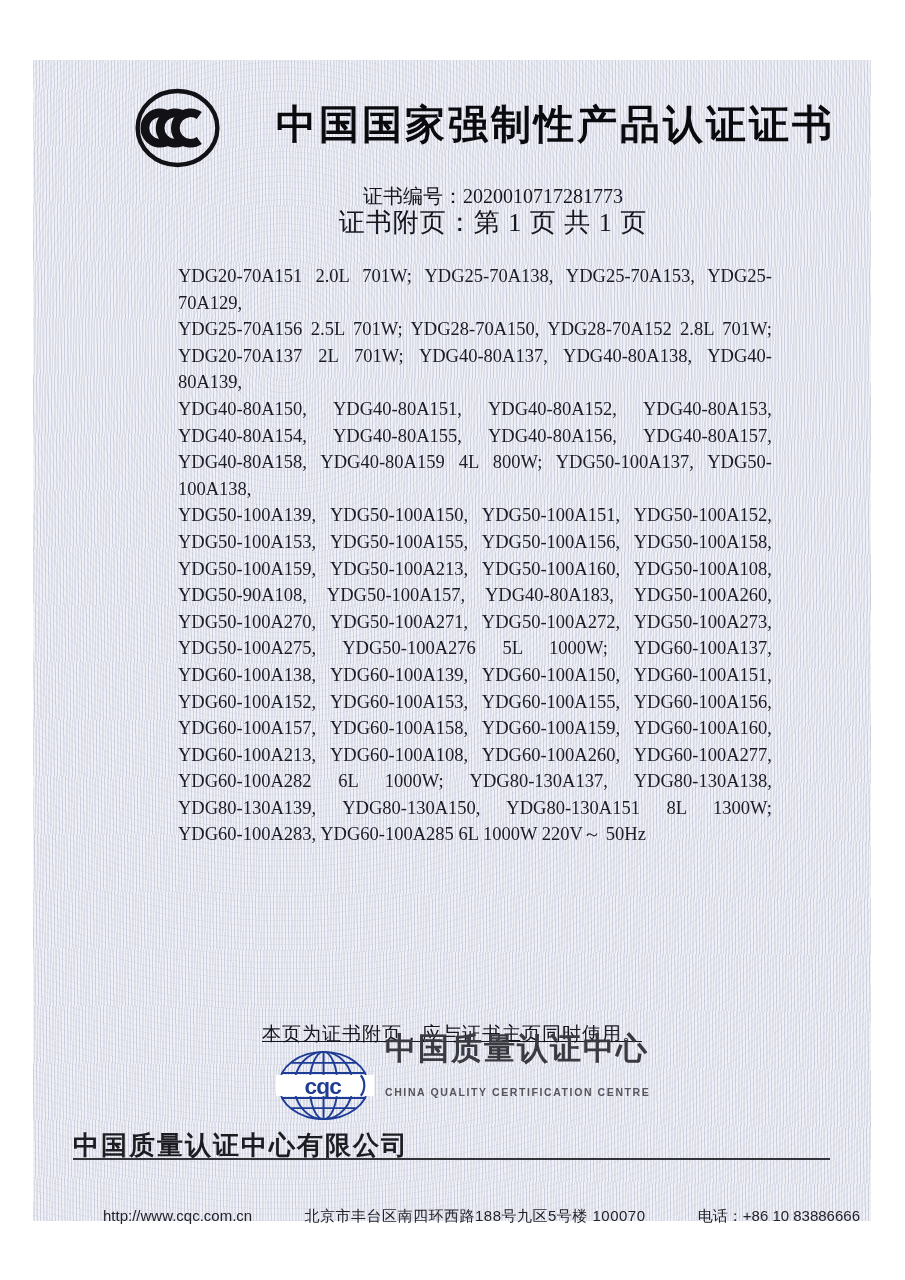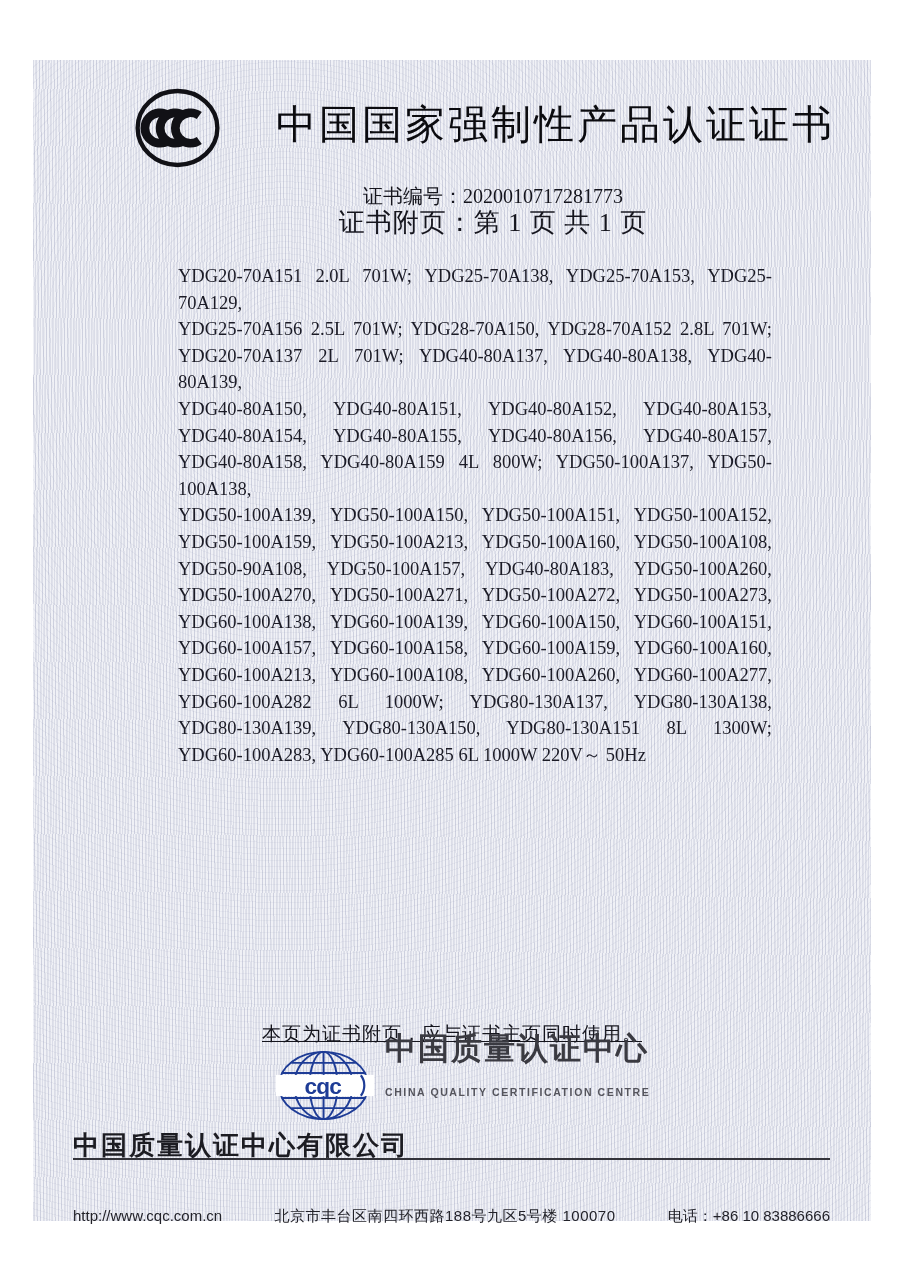--- a/index.html
+++ b/index.html
@@ -7,21 +7,21 @@
        font-family:"Liberation Sans",sans-serif;}
   .page{
     position:absolute;left:33px;top:60px;width:838px;height:1161px;
     background-color:#f0f1f6;
     background-image:
       repeating-linear-gradient(91deg, rgba(140,146,178,.22) 0 1px, rgba(255,255,255,0) 1px 3px),
       repeating-linear-gradient(88.5deg, rgba(140,146,178,.16) 0 1px, rgba(255,255,255,0) 1px 3.6px),
       repeating-radial-gradient(circle at 30% 25%, rgba(150,155,185,.10) 0 1px, rgba(255,255,255,0) 1px 6px);
   }
   .ccc-logo{position:absolute;left:101px;top:27px;width:87px;height:82px;}
-  .title{position:absolute;left:243px;top:44px;font-size:40px;font-weight:400;
+  .title{position:absolute;left:243px;top:44px;font-size:40px;font-weight:700;
          letter-spacing:3px;color:#0b0b0f;line-height:1;white-space:nowrap;}
   .certrow{position:absolute;left:0;width:100%;text-align:center;
            font-family:"Liberation Serif",serif;color:#15151d;white-space:nowrap;padding-left:41px;}
   .cert-no{top:123px;font-size:20px;}
   .cert-page{top:145px;font-size:26px;letter-spacing:1px;}
   .models{position:absolute;left:103px;top:203px;width:636px;
           font-family:"Liberation Serif",serif;font-size:18.5px;line-height:26.6px;
           color:#1b1b26;}
   .bline{text-align:justify;text-align-last:justify;white-space:normal;margin-left:42px;}
   .bline.last{text-align-last:left;}
@@ -30,21 +30,21 @@
         letter-spacing:1px;white-space:nowrap;text-decoration:underline;}
   .cqc-globe{position:absolute;left:243px;top:987px;width:98px;height:77px;}
   .cqc-text{position:absolute;left:352px;top:972px;}
   .cqc-cn{font-size:31px;font-weight:700;color:#3a3a41;letter-spacing:2px;line-height:1.1;white-space:nowrap;}
   .cqc-en{margin-top:20px;font-size:10.5px;font-weight:700;color:#54545c;letter-spacing:1.6px;white-space:nowrap;}
   .company{position:absolute;left:0;top:1068px;width:100%;
            font-size:26px;font-weight:700;color:#1c1c22;letter-spacing:2px;white-space:nowrap;margin-left:40px;}
   .rule{position:absolute;left:40px;top:1098px;width:757px;border-top:2px solid #33333a;}
   .contacts{position:absolute;left:40px;top:1106px;width:757px;display:flex;
             justify-content:space-between;align-items:baseline;
-            font-size:15px;color:#222229;}
+            font-size:15px;color:#222229;padding-left:30px;}
   .contacts .addr{letter-spacing:0.5px;margin-top:41px;}
 </style>
 </head>
 <body>
 
 <div class="page">
 
   <svg class="ccc-logo" viewBox="0 0 120 112" xmlns="http://www.w3.org/2000/svg">
     <ellipse cx="60" cy="56" rx="55" ry="51" fill="none" stroke="#111116" stroke-width="6"></ellipse>
     <path d="M 48.05 38.8 A 21 21 0 1 0 48.05 73.2" fill="none" stroke="#111116" stroke-width="12"></path>
@@ -59,24 +59,27 @@
   <div class="certrow cert-page">证书附页：第 1 页  共 1 页</div>
 
   <div class="models">
       <div class="bline">YDG20-70A151 2.0L 701W; YDG25-70A138, YDG25-70A153, YDG25-70A129,</div>
       <div class="bline">YDG25-70A156 2.5L 701W; YDG28-70A150, YDG28-70A152 2.8L 701W;</div>
       <div class="bline">YDG20-70A137 2L 701W; YDG40-80A137, YDG40-80A138, YDG40-80A139,</div>
       <div class="bline">YDG40-80A150, YDG40-80A151, YDG40-80A152, YDG40-80A153,</div>
       <div class="bline">YDG40-80A154, YDG40-80A155, YDG40-80A156, YDG40-80A157,</div>
       <div class="bline">YDG40-80A158, YDG40-80A159 4L 800W; YDG50-100A137, YDG50-100A138,</div>
       <div class="bline">YDG50-100A139, YDG50-100A150, YDG50-100A151, YDG50-100A152,</div>
+      <div class="bline">YDG50-100A153, YDG50-100A155, YDG50-100A156, YDG50-100A158,</div>
       <div class="bline">YDG50-100A159, YDG50-100A213, YDG50-100A160, YDG50-100A108,</div>
       <div class="bline">YDG50-90A108, YDG50-100A157, YDG40-80A183, YDG50-100A260,</div>
       <div class="bline">YDG50-100A270, YDG50-100A271, YDG50-100A272, YDG50-100A273,</div>
+      <div class="bline">YDG50-100A275, YDG50-100A276 5L 1000W; YDG60-100A137,</div>
       <div class="bline">YDG60-100A138, YDG60-100A139, YDG60-100A150, YDG60-100A151,</div>
+      <div class="bline">YDG60-100A152, YDG60-100A153, YDG60-100A155, YDG60-100A156,</div>
       <div class="bline">YDG60-100A157, YDG60-100A158, YDG60-100A159, YDG60-100A160,</div>
       <div class="bline">YDG60-100A213, YDG60-100A108, YDG60-100A260, YDG60-100A277,</div>
       <div class="bline">YDG60-100A282 6L 1000W; YDG80-130A137, YDG80-130A138,</div>
       <div class="bline">YDG80-130A139, YDG80-130A150, YDG80-130A151 8L 1300W;</div>
       <div class="bline last">YDG60-100A283, YDG60-100A285 6L 1000W 220V～ 50Hz</div>
     </div>
 
   <div class="note">本页为证书附页，应与证书主页同时使用。</div>
 
   <svg class="cqc-globe" viewBox="0 0 134 100" xmlns="http://www.w3.org/2000/svg">

